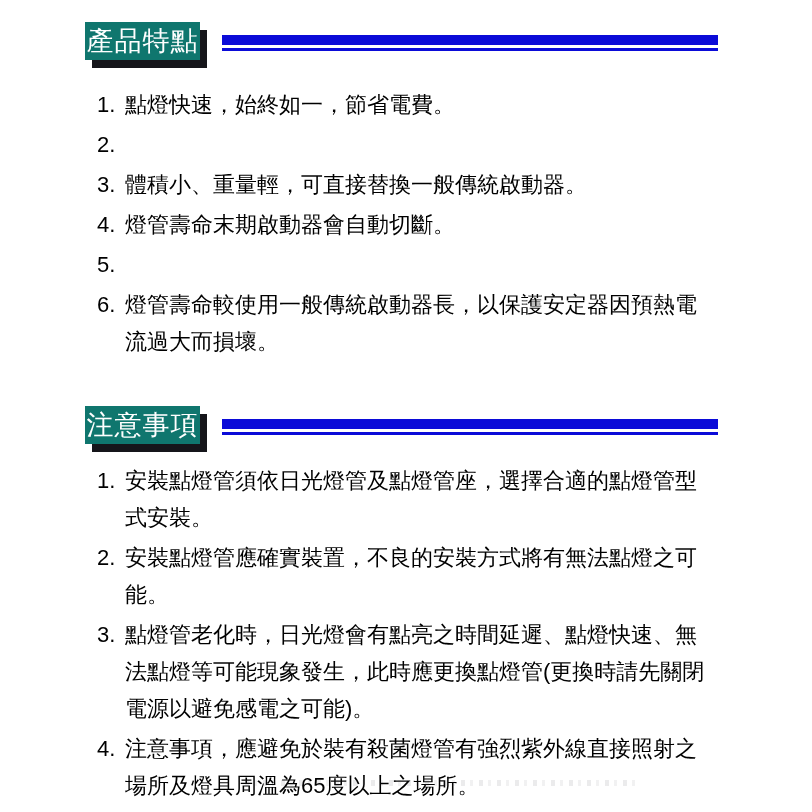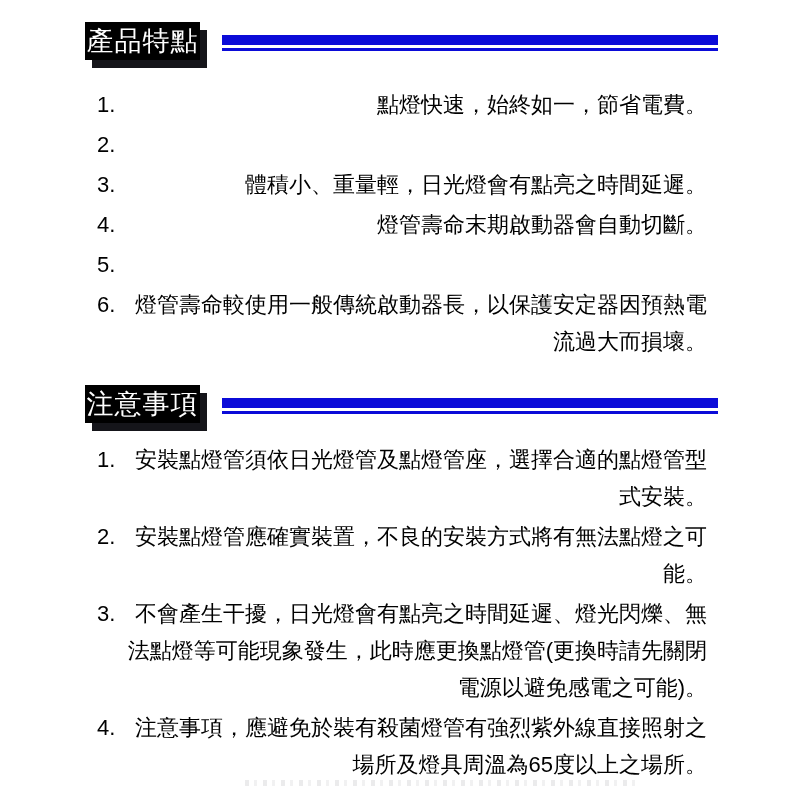--- a/index.html
+++ b/index.html
@@ -5,27 +5,27 @@
   html,body { margin:0; padding:0; background:#ffffff; }
   .page {
     position:relative;
     width:812px; height:812px;
     background:#ffffff;
     overflow:hidden;
     font-family:"Liberation Sans","DejaVu Sans",sans-serif;
   }
   .section { position:absolute; left:0; width:812px; }
   #sec-features { top:22px; }
-  #sec-notes    { top:385px; }
+  #sec-notes    { top:406px; }
 
   .header-row { display:flex; align-items:flex-start; margin-left:85px; height:38px; }
   .title-box {
     flex:none;
     width:115px; height:38px;
-    background:#000000;
+    background:#0f766e;
     box-shadow:7px 8px 0 0 #15151a;
     color:#ffffff;
     font-size:27px;
     letter-spacing:1px;
     display:flex; align-items:center; justify-content:center;
     white-space:nowrap;
   }
   .rules { margin-left:22px; margin-top:13px; width:496px; }
   .rule-thick { height:10px; background:#0b0bd8; }
   .rule-gap   { height:3px; }
@@ -34,21 +34,21 @@
   .list { margin:26px 0 0 0; padding:0 0 0 97px; list-style:none; }
   #sec-notes .list { margin-top:18px; }
   .item {
     display:flex;
     color:#000000;
     font-size:22px;
     line-height:37px;
     margin-bottom:3px;
   }
   .item .num { flex:none; width:28px; }
-  .item .txt { width:582px;text-align:right; }
+  .item .txt { width:582px; }
 
   
   .scan-artifact {
     position:absolute;
     left:245px; top:780px;
     width:395px; height:6px;
     background:repeating-linear-gradient(90deg,
       rgba(60,60,70,0.10) 0 4px, rgba(0,0,0,0) 4px 9px,
       rgba(60,60,70,0.07) 9px 12px, rgba(0,0,0,0) 12px 18px);
     filter:blur(0.4px);
@@ -73,21 +73,21 @@
     <ol class="list">
       <li class="item">
         <span class="num">1.</span>
         <span class="txt">點燈快速，始終如一，節省電費。</span>
       </li>
       <li class="item">
         <span class="num">2.</span>
       </li>
       <li class="item">
         <span class="num">3.</span>
-        <span class="txt">體積小、重量輕，日光燈會有點亮之時間延遲。</span>
+        <span class="txt">體積小、重量輕，可直接替換一般傳統啟動器。</span>
       </li>
       <li class="item">
         <span class="num">4.</span>
         <span class="txt">燈管壽命末期啟動器會自動切斷。</span>
       </li>
       <li class="item">
         <span class="num">5.</span>
       </li>
       <li class="item">
         <span class="num">6.</span>
@@ -111,21 +111,21 @@
       <li class="item">
         <span class="num">1.</span>
         <span class="txt">安裝點燈管須依日光燈管及點燈管座，選擇合適的點燈管型式安裝。</span>
       </li>
       <li class="item">
         <span class="num">2.</span>
         <span class="txt">安裝點燈管應確實裝置，不良的安裝方式將有無法點燈之可能。</span>
       </li>
       <li class="item">
         <span class="num">3.</span>
-        <span class="txt">不會產生干擾，日光燈會有點亮之時間延遲、燈光閃爍、無法點燈等可能現象發生，此時應更換點燈管(更換時請先關閉電源以避免感電之可能)。</span>
+        <span class="txt">點燈管老化時，日光燈會有點亮之時間延遲、點燈快速、無法點燈等可能現象發生，此時應更換點燈管(更換時請先關閉電源以避免感電之可能)。</span>
       </li>
       <li class="item">
         <span class="num">4.</span>
         <span class="txt">注意事項，應避免於裝有殺菌燈管有強烈紫外線直接照射之場所及燈具周溫為65度以上之場所。</span>
       </li>
     </ol>
   </div>
 
   <div class="scan-artifact"></div>
 </div>

